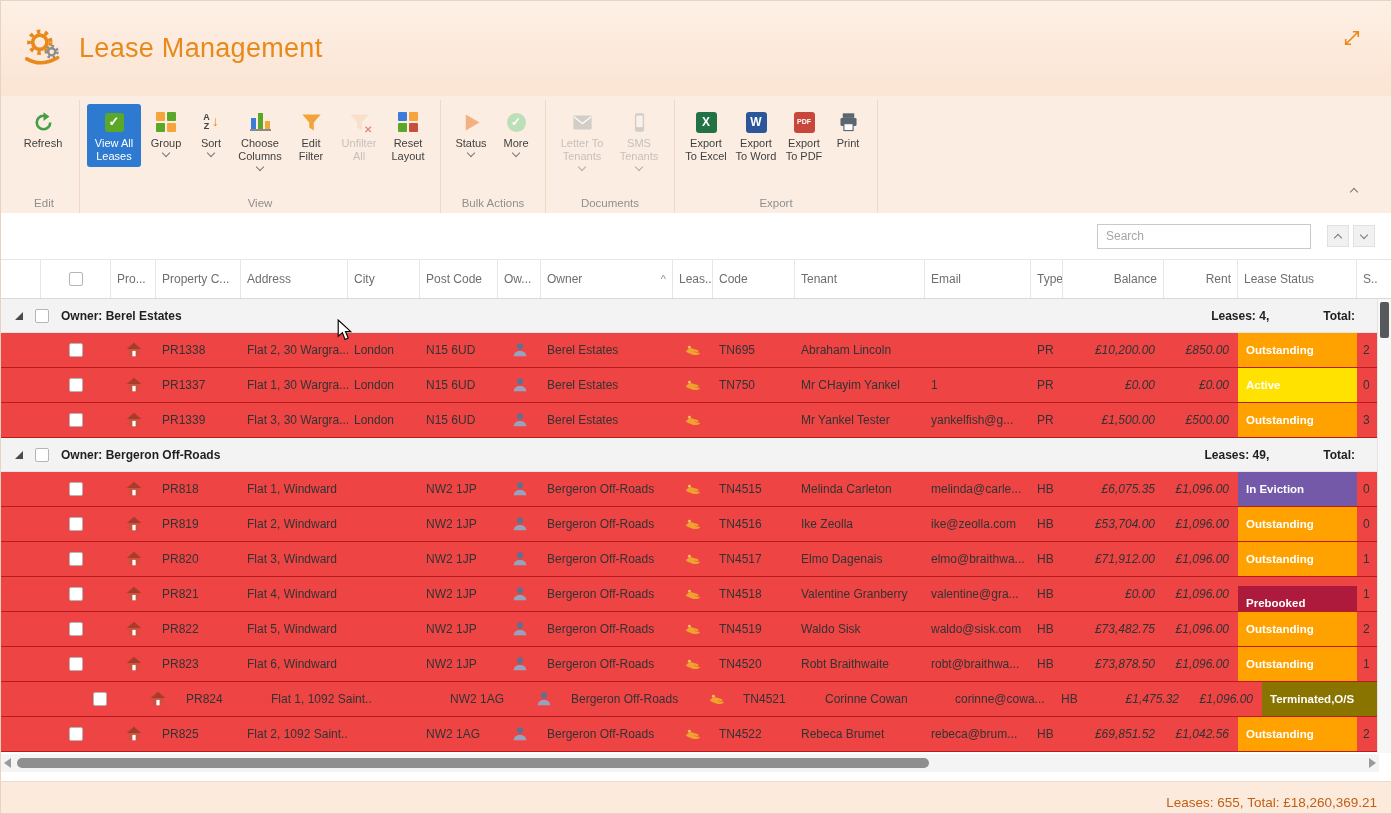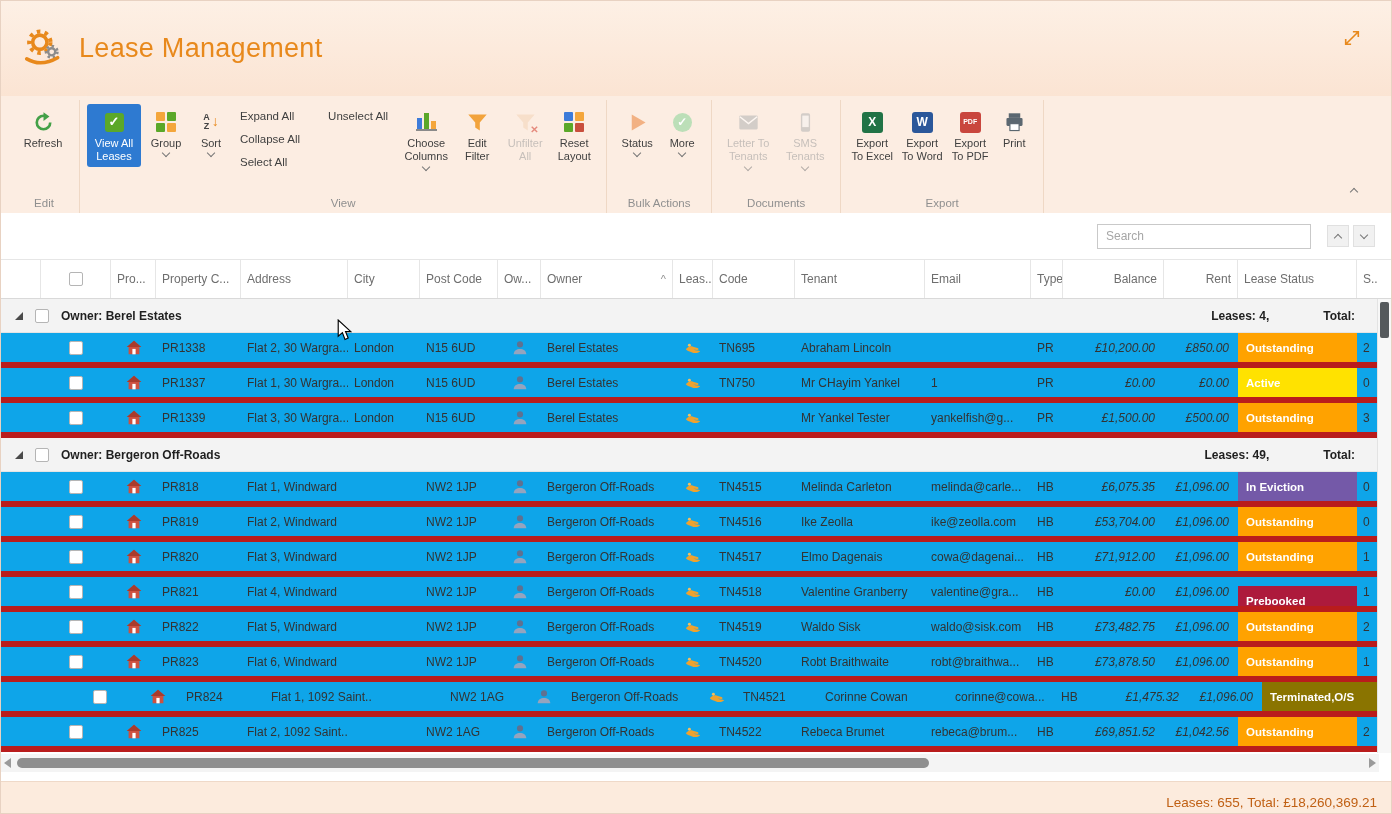--- a/index.html
+++ b/index.html
@@ -62,21 +62,21 @@
   .hcorner { position:absolute; top:258px; right:0; width:14px; height:40px; background:#fff; border-top:1px solid #E6E6E6; border-bottom:1px solid #D9D9D9; }
 
   
   .gbody { position:absolute; top:298px; left:0; width:1378px; height:454px; overflow:hidden; background:#fff; }
   .grouprow { display:flex; align-items:center; height:34px; background:#F3F3F3; border-bottom:1px solid #E4E4E4; padding:0 14px; gap:12px; font-size:12px; cursor:pointer; }
   .tri { width:0; height:0; border-left:8px solid transparent; border-bottom:8px solid #4A4A4A; }
   .gtitle { font-weight:bold; color:#1F1F1F;text-align:center; }
   .gflex { flex:1; }
   .gsum { font-weight:bold; color:#1F1F1F; }
   .gtotal { margin-left:42px; margin-right:10px; }
-  .row { display:grid; height:35px; border-bottom:6px solid #b91c1c; background:#0ea5e9; font-size:12px; color:#333; cursor:default; }
+  .row { display:grid; height:35px; border-bottom:1px solid #b91c1c; background:#ef4444; font-size:12px; color:#333; cursor:default; }
   .cell { padding:0 6px; white-space:nowrap; overflow:hidden; display:flex; align-items:center; }
   .cell.center { justify-content:center; padding:0; }
   .cell.right { justify-content:flex-end; padding-right:9px;font-style:italic; }
   .cell.status { padding:0; }
   .badge { width:100%; height:100%; display:flex; align-items:center; padding-left:8px; color:#fff; font-weight:bold; font-size:11.5px; white-space:nowrap; overflow:hidden; }
   .cb { width:14px; height:14px; border:1px solid #B5B5B5; background:#fff; border-radius:2px; display:inline-block; flex:none; cursor:pointer; }
   .icw { display:inline-flex; }
   .ic { width:18px; height:18px; }
 
   
@@ -201,28 +201,20 @@
             <span class="az">
               <b>A</b>
               <b>Z</b>
             </span>
             <span class="dar">↓</span>
           </span>
         </span>
       <span class="rlab">Sort</span>
       <span class="cv down"></span>
     </div>
-    <div class="linkgrid">
-      <span class="rlink">Expand All</span>
-      <span class="rlink">Unselect All</span>
-      <span class="rlink">Collapse All</span>
-      <span></span>
-      <span class="rlink">Select All</span>
-      <span></span>
-    </div>
     <div class="rbtn">
       <span class="ricon">
           <span class="colsicon">
             <i class="c1"></i>
             <i class="c2"></i>
             <i class="c3"></i>
           </span>
         </span>
       <span class="rlab">Choose Columns</span>
       <span class="cv down"></span>
@@ -654,21 +646,21 @@
       <div class="cell">Bergeron Off-Roads</div>
       <div class="cell center">
         <span class="icw">
           <svg viewBox="0 0 20 20" class="ic">
             <use href="#i-hands"></use>
           </svg>
         </span>
       </div>
       <div class="cell">TN4517</div>
       <div class="cell">Elmo Dagenais</div>
-      <div class="cell">cowa@dagenai...</div>
+      <div class="cell">elmo@braithwa...</div>
       <div class="cell">HB</div>
       <div class="cell right">£71,912.00</div>
       <div class="cell right">£1,096.00</div>
       <div class="cell status">
         <div class="badge" style="background: rgb(255, 162, 0);">Outstanding</div>
       </div>
       <div class="cell">1</div>
     </div>
     <div class="row" style="grid-template-columns: 40px 70px 45px 85px 107px 72px 78px 43px 132px 40px 82px 130px 106px 32px 101px 74px 119px 22px;">
       <div class="cell"></div>

